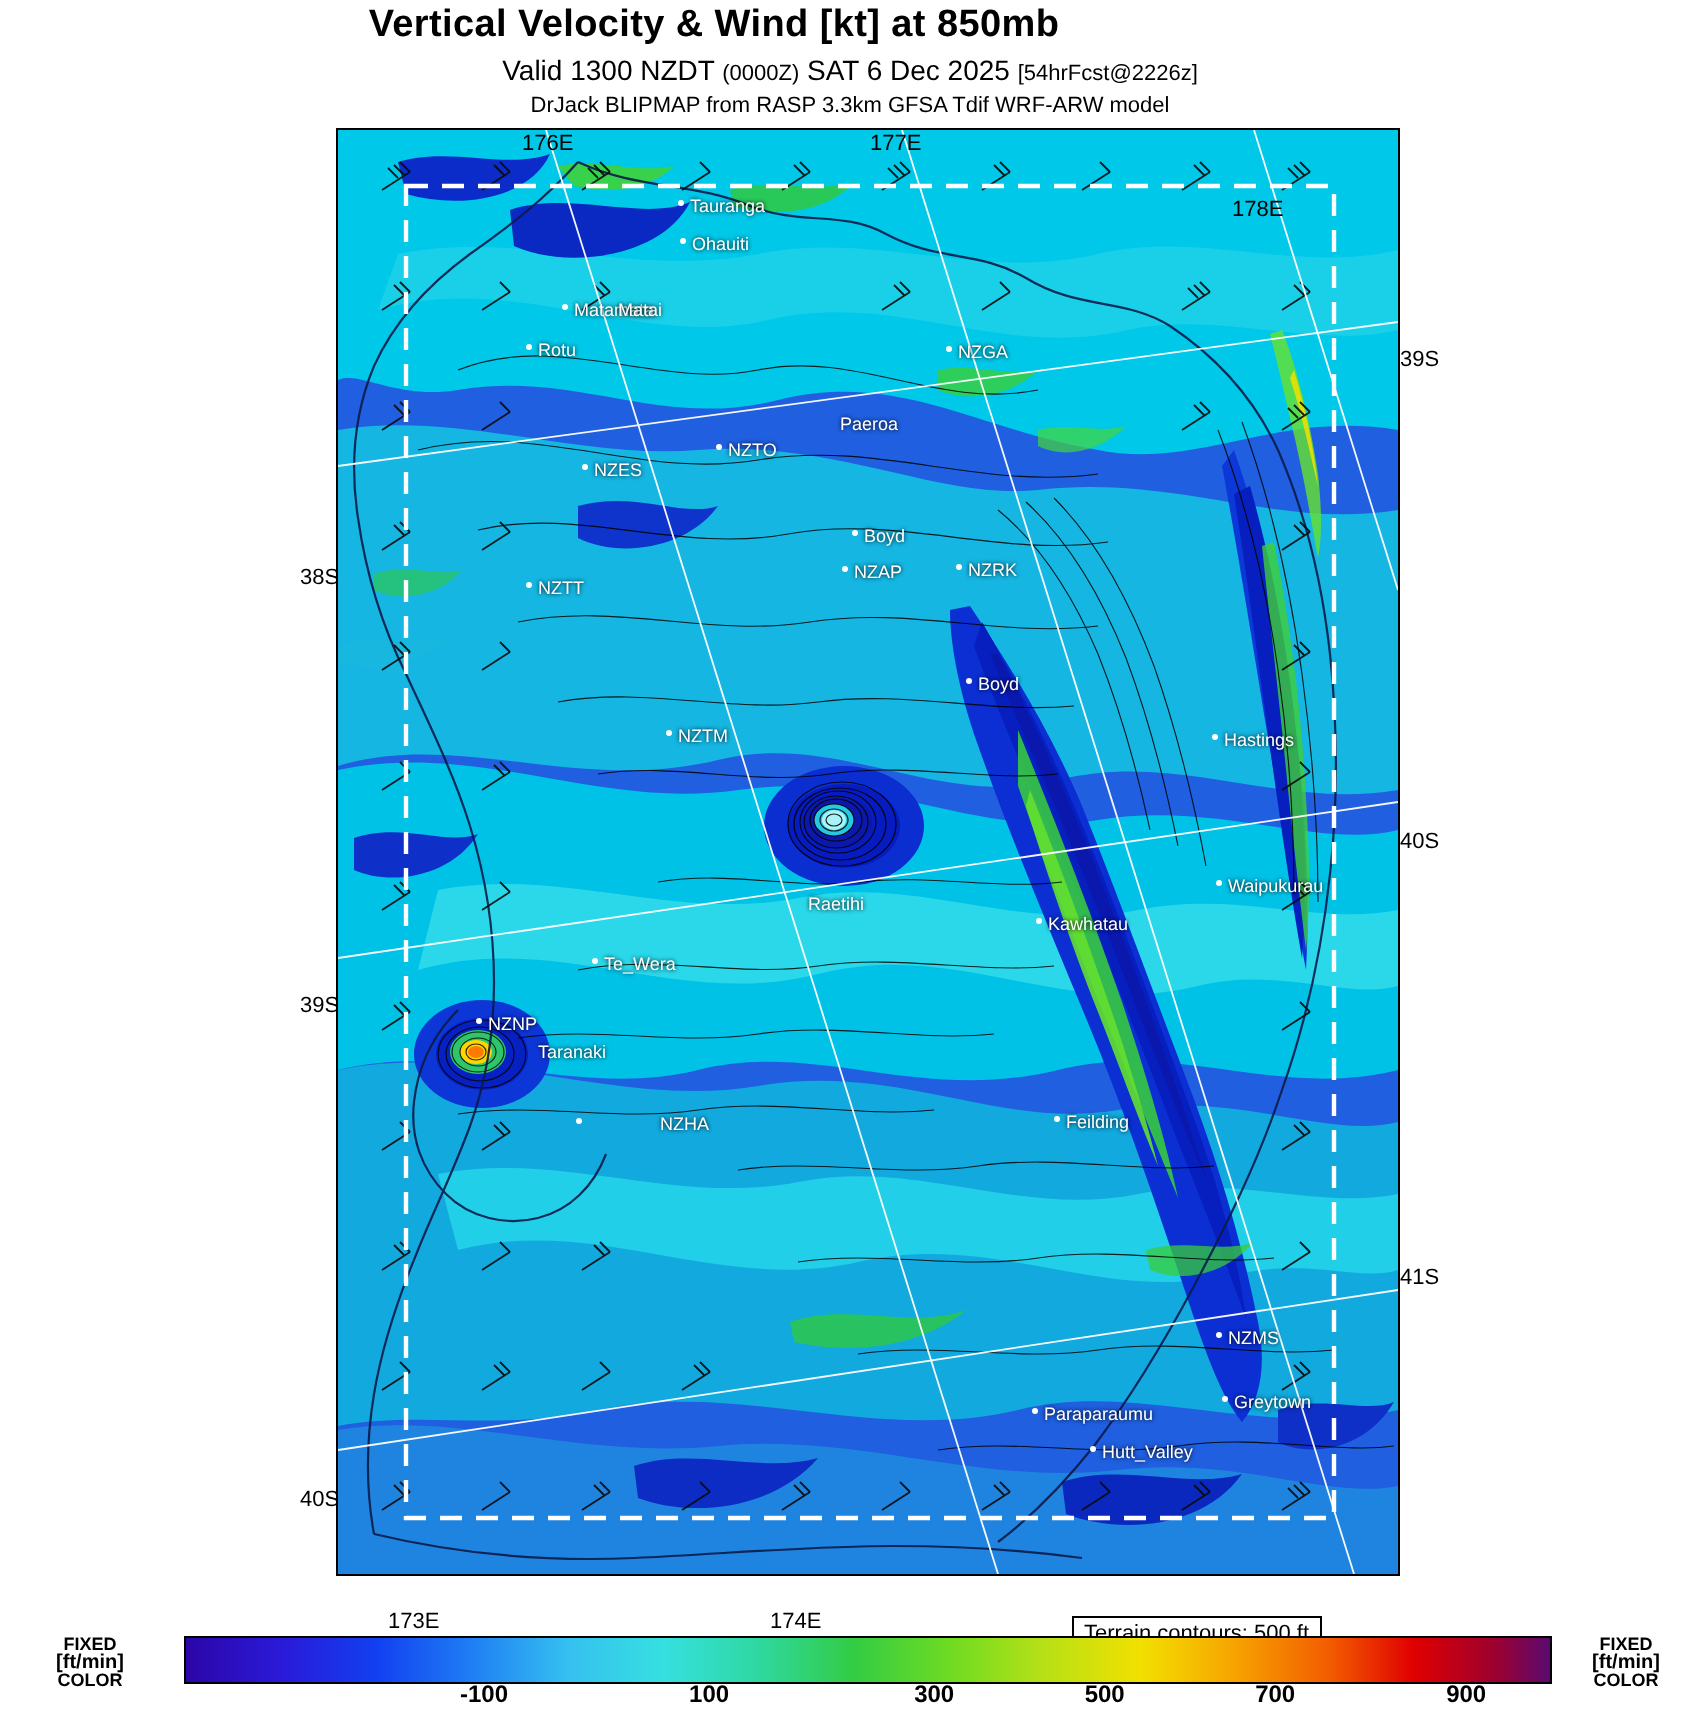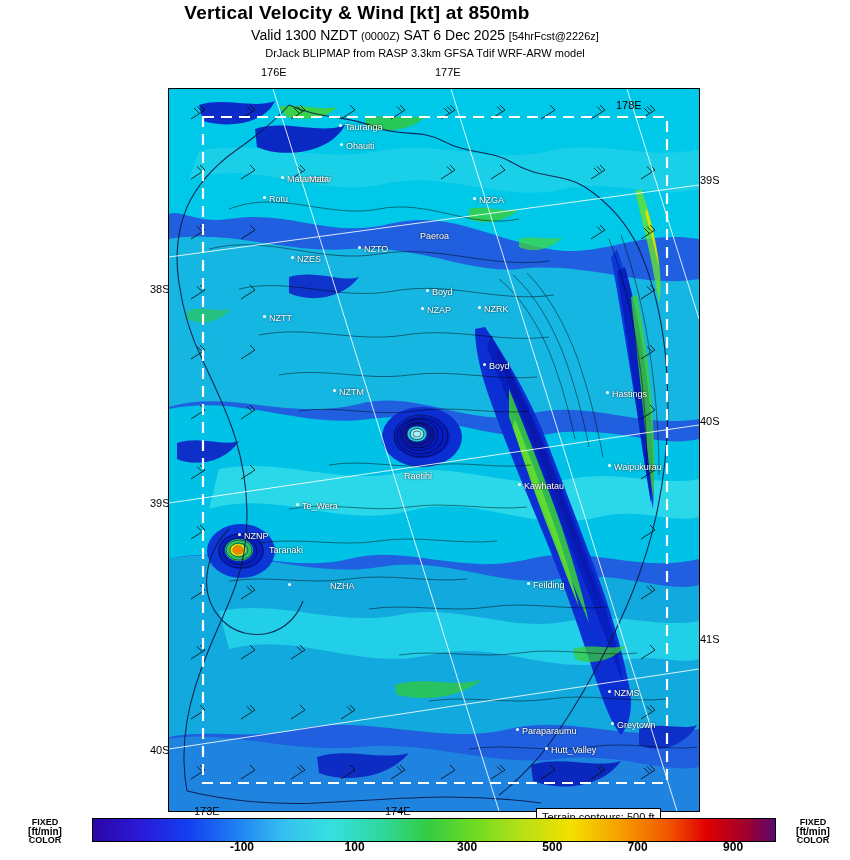--- a/index.html
+++ b/index.html
@@ -21,21 +21,21 @@
   }
   .subtitle .small{font-size:11px;}
   .subtitle .bracket{font-size:11px;}
   .credit{
     position:absolute;left:0;top:47px;width:850px;text-align:center;
     font-size:11px;
   }
 
   
   .map-frame{
-    position:absolute;left:168px;top:88px;width:530px;height:722px;
+    position:absolute;left:168px;top:64px;width:530px;height:722px;
     border:1px solid #000;
     background:#3b82f6;
     overflow:hidden;
   }
   .map-canvas{position:absolute;left:0;top:0;width:530px;height:722px;}
 
   
   .glabel{position:absolute;font-size:11px;color:#000;}
 
   

